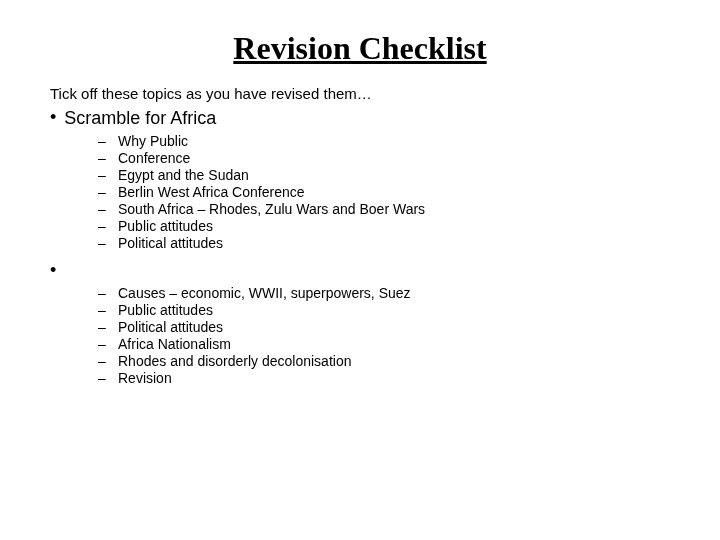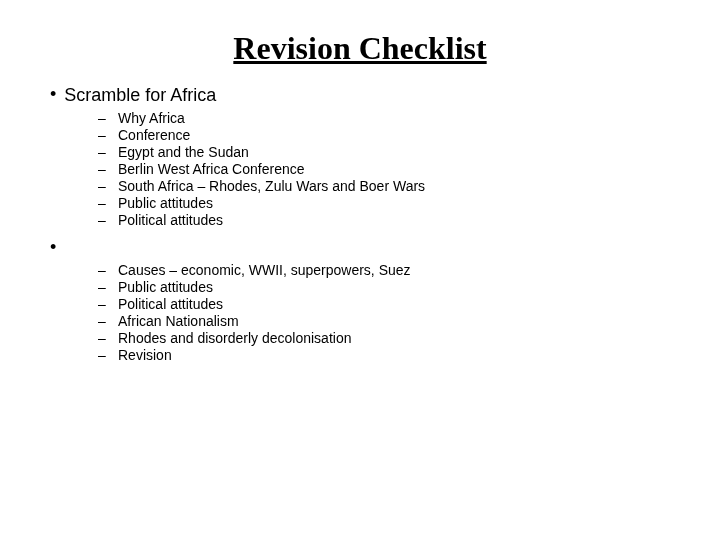--- a/index.html
+++ b/index.html
@@ -86,30 +86,31 @@
       font-family: Arial, sans-serif;
     }
   </style>
 </head>
 <body>
 
 <div class="page">
 
   <div class="title">Revision Checklist</div>
 
+  <div class="intro">Tick off these topics as you have revised them…</div>
 
   <div class="section">
     <div class="bullet-item">
       <span class="bullet-dot">•</span>
       <span class="bullet-label">Scramble for Africa</span>
     </div>
     <div class="sub-list">
       <div class="sub-item">
         <span class="dash">–</span>
-        <span class="sub-label">Why Africa</span>
+        <span class="sub-label">Why Public</span>
       </div>
       <div class="sub-item">
         <span class="dash">–</span>
         <span class="sub-label">Conference</span>
       </div>
       <div class="sub-item">
         <span class="dash">–</span>
         <span class="sub-label">Egypt and the Sudan</span>
       </div>
       <div class="sub-item">
@@ -143,21 +144,21 @@
       <div class="sub-item">
         <span class="dash">–</span>
         <span class="sub-label">Public attitudes</span>
       </div>
       <div class="sub-item">
         <span class="dash">–</span>
         <span class="sub-label">Political attitudes</span>
       </div>
       <div class="sub-item">
         <span class="dash">–</span>
-        <span class="sub-label">African Nationalism</span>
+        <span class="sub-label">Africa Nationalism</span>
       </div>
       <div class="sub-item">
         <span class="dash">–</span>
         <span class="sub-label">Rhodes and disorderly decolonisation</span>
       </div>
       <div class="sub-item">
         <span class="dash">–</span>
         <span class="sub-label">Revision</span>
       </div>
     </div>

